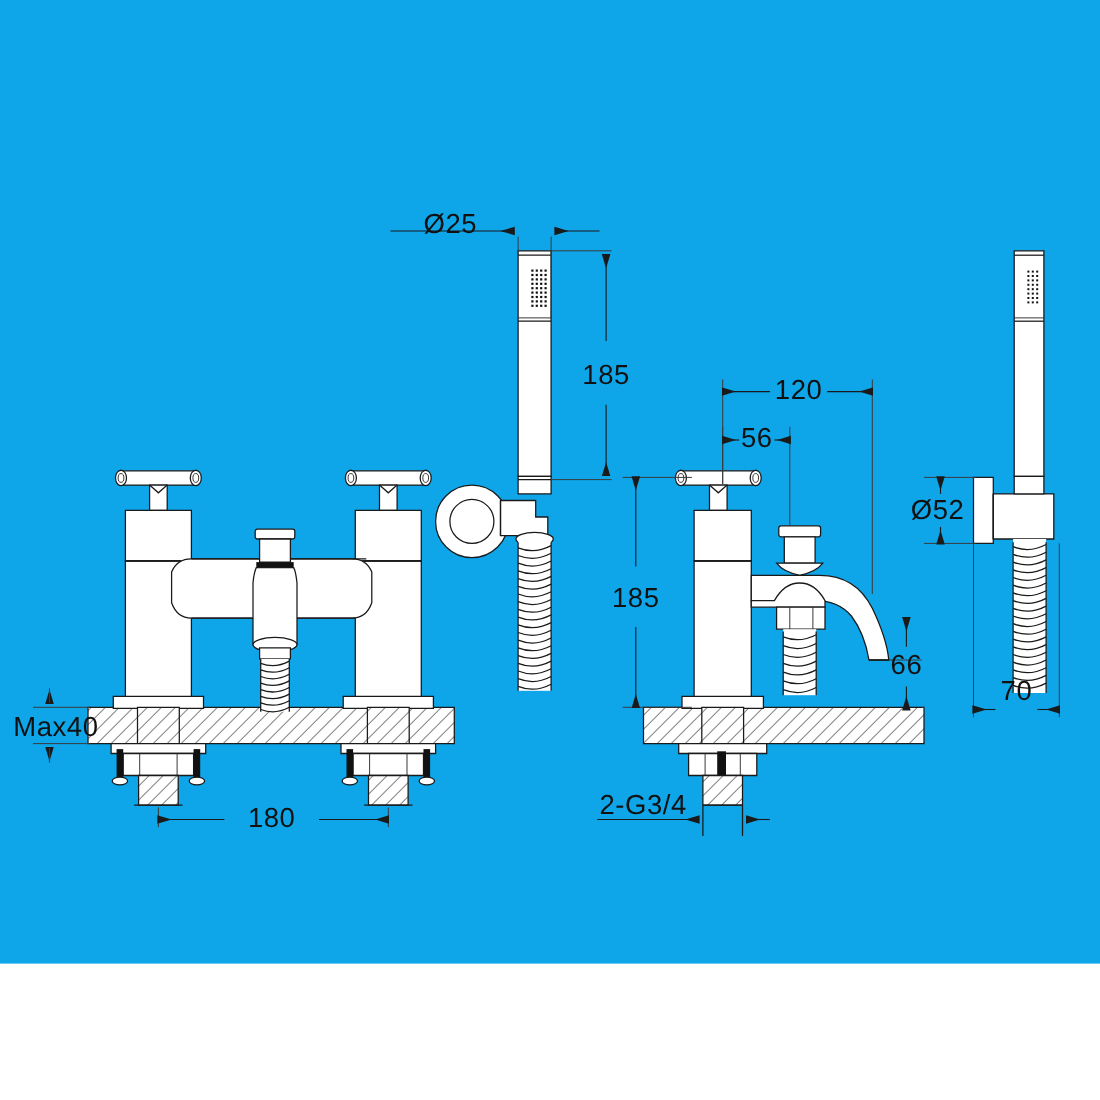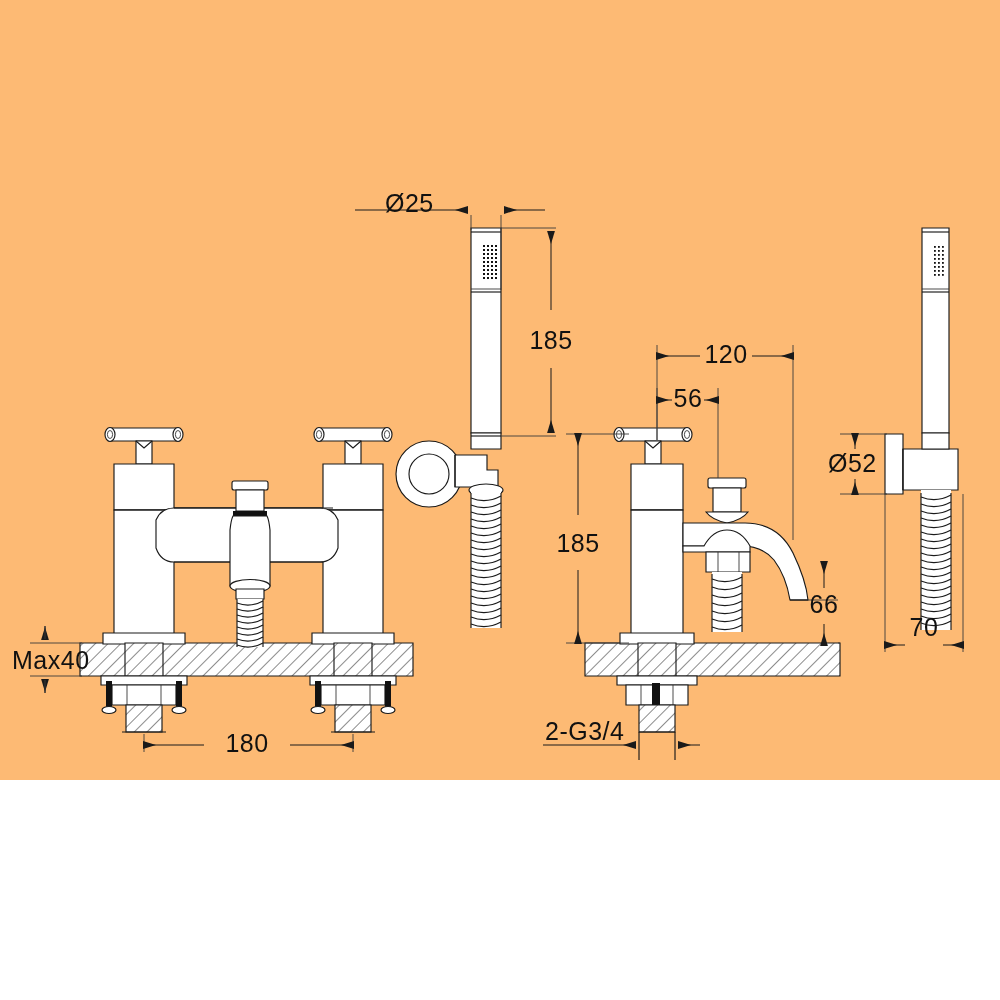--- a/index.html
+++ b/index.html
@@ -9,22 +9,22 @@
   }
   body {
     width: 1000px;
     height: 1000px;
     font-family: "Liberation Sans", sans-serif;
     overflow: hidden;
   }
   #drawing-root {
     position: relative;
     width: 1000px;
-    height: 780px;
-    background: #fdba74;
+    height: 876px;
+    background: #0ea5e9;
   }
   svg.dwg {
     position: absolute;
     top: 0;
     left: 0;
     width: 1000px;
     height: 1000px;
     display: block;
   }
   .ln {

